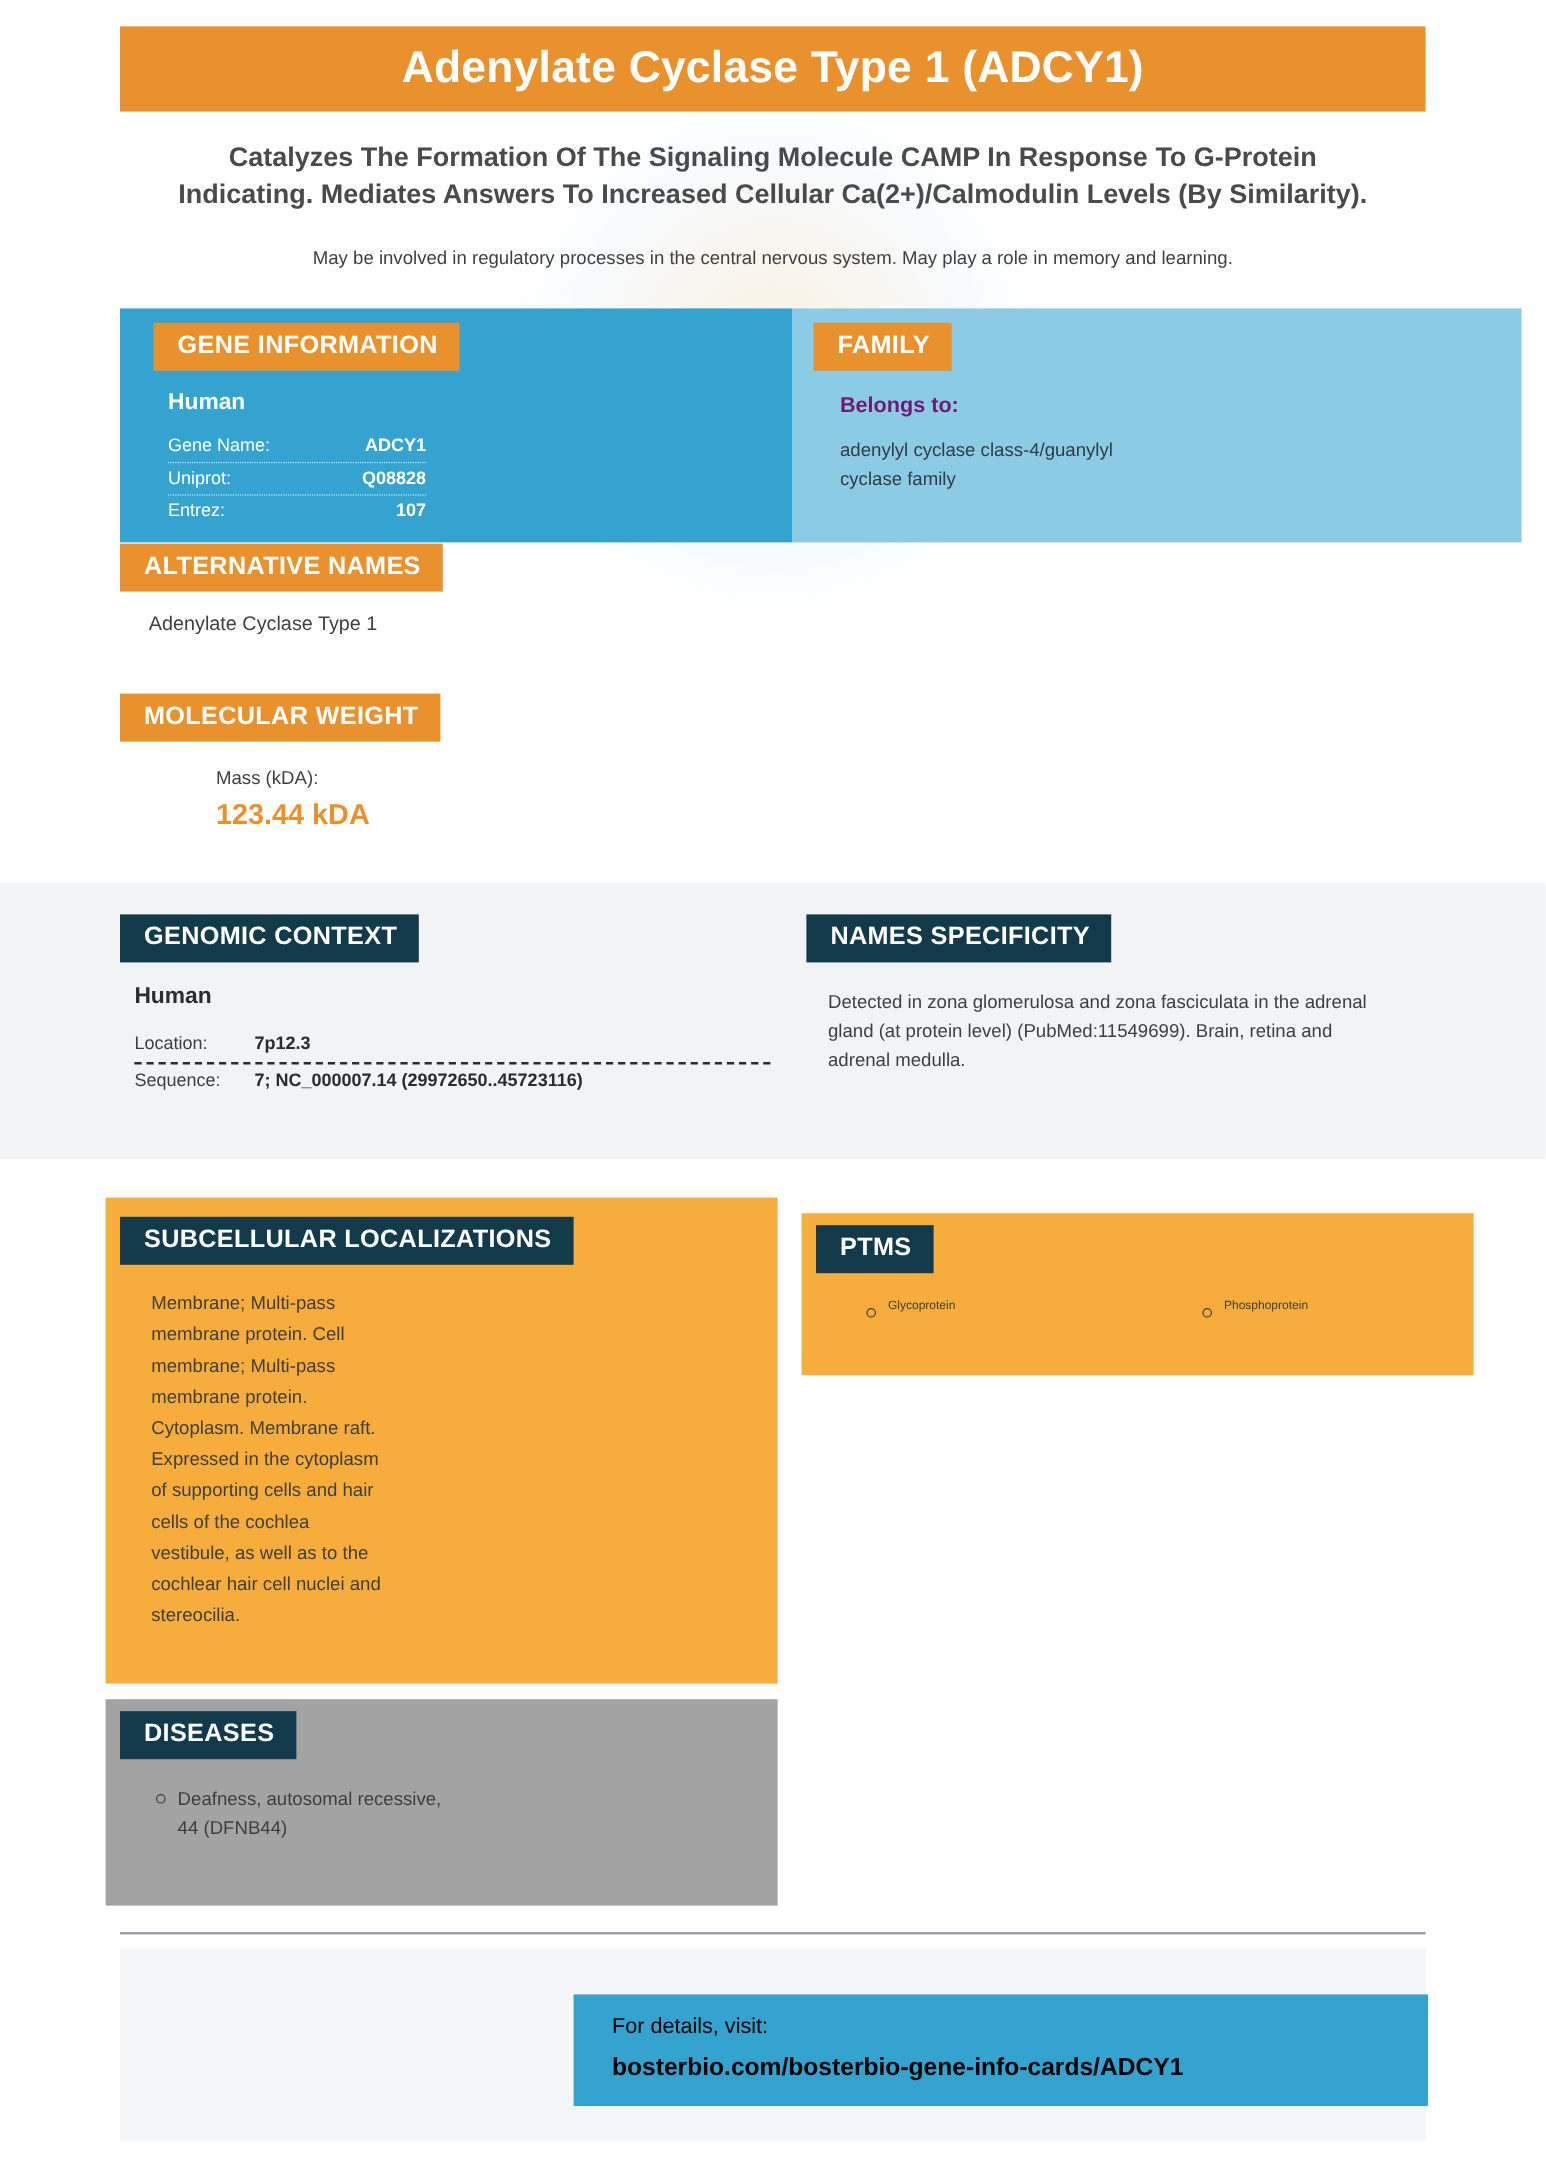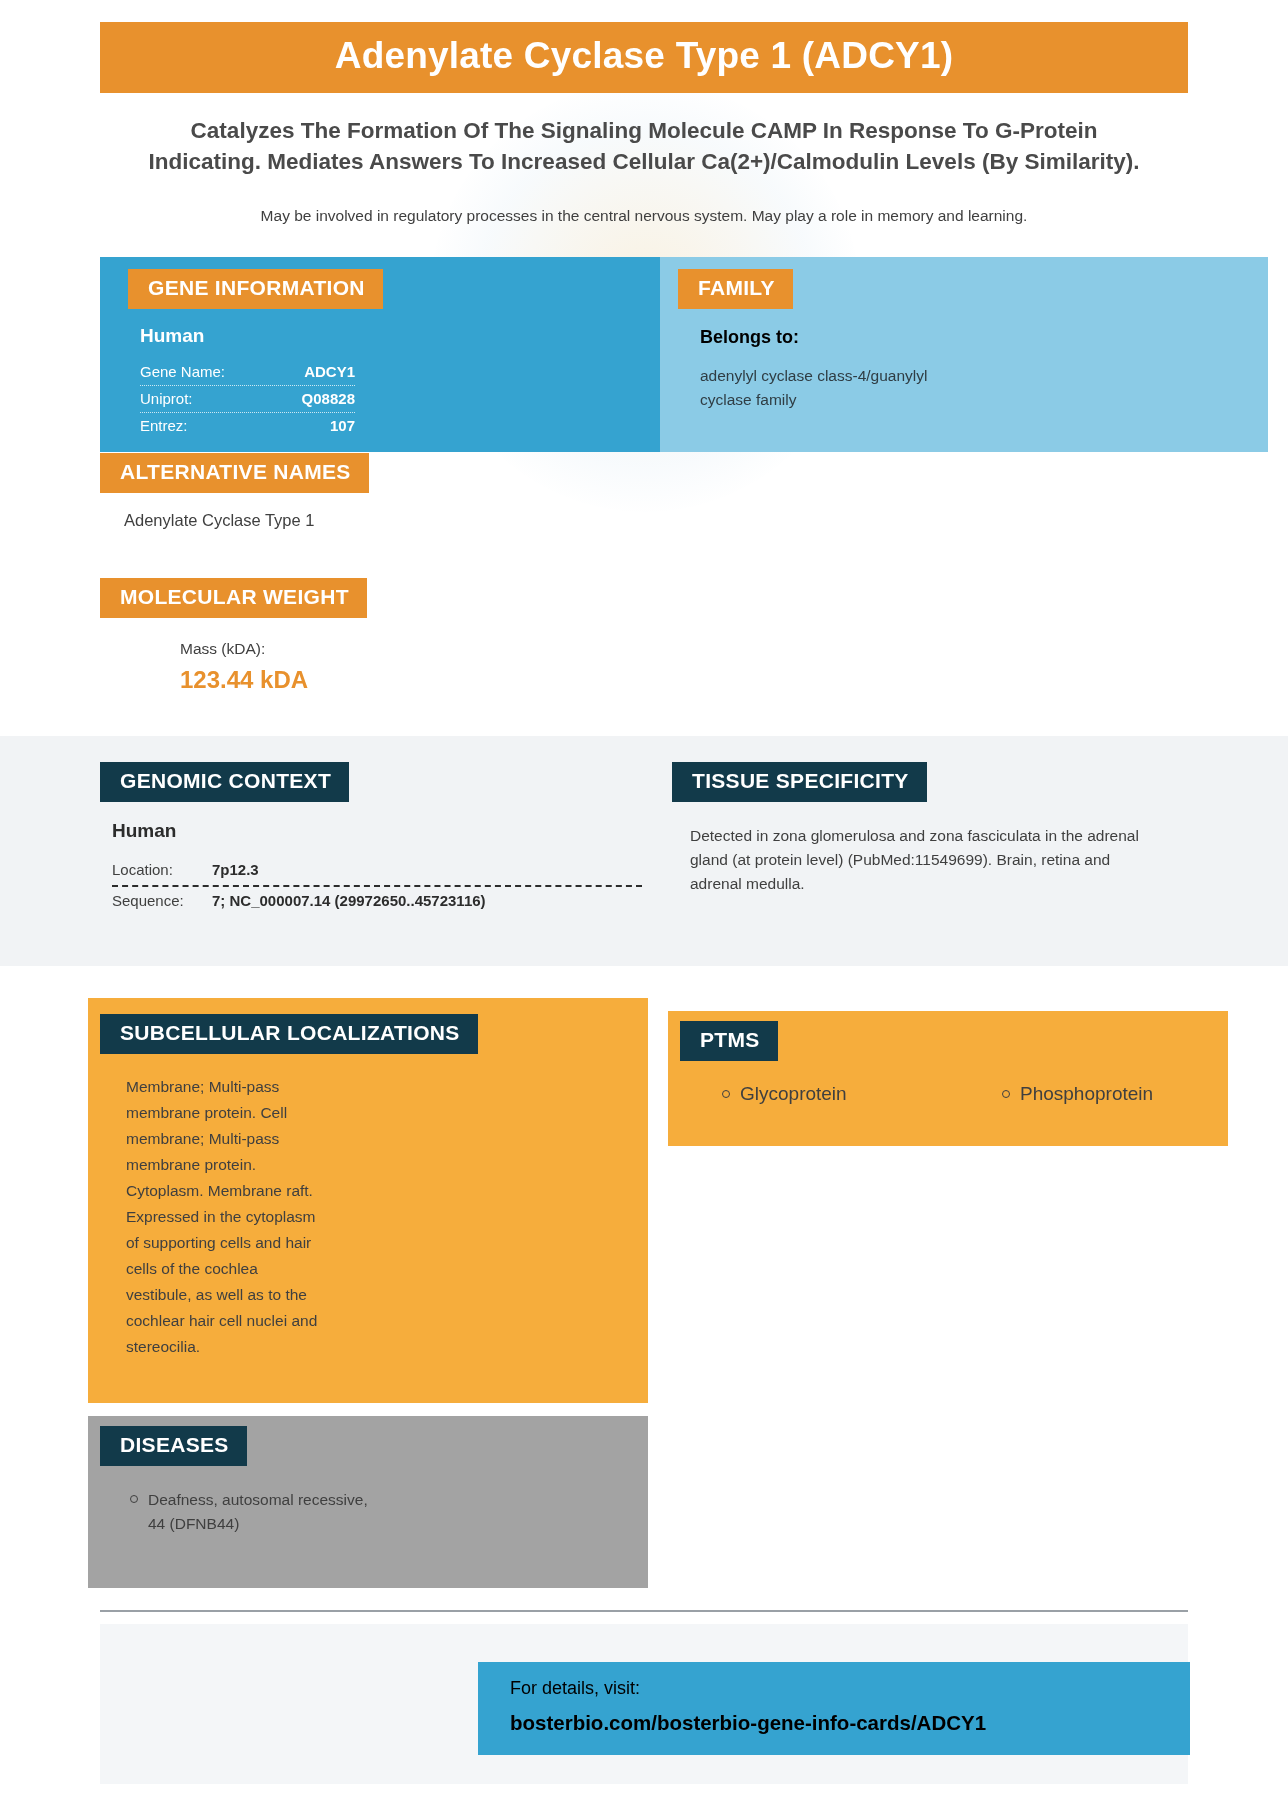--- a/index.html
+++ b/index.html
@@ -115,21 +115,21 @@
     top: 0;
     width: 608px;
     background: #8bcbe6;
     min-height: 195px;
     box-sizing: border-box;
   }
   .family-box .tab { margin: 12px 0 0 18px; }
   .family-belongs {
     font-size: 18px;
     font-weight: bold;
-    color: #000000;
+    color: #701a75;
     margin: 18px 0 0 40px;
   }
   .family-val {
     font-size: 15.5px;
     color: #2f3d44;
     margin: 16px 0 0 40px;
     line-height: 24px;
     width: 230px;
   }
 
@@ -227,21 +227,21 @@
     min-height: 135px;
     box-sizing: border-box;
   }
   .ptms-box .tab { margin: 10px 0 0 12px; }
   .ptms-items {
     display: flex;
     margin: 22px 0 0 0;
   }
   .ptm-item {
     flex: 1;
-    font-size: 19px;
+    font-size: 10px;
     color: #3f3f3f;
     padding-left: 72px;
     box-sizing: border-box;
     position: relative;
   }
   .ptm-item:before {
     content: "";
     position: absolute;
     left: 54px;
     top: 7px;
@@ -366,21 +366,21 @@
             <span class="v">7p12.3</span>
           </div>
           <div class="gc-row">
             <span class="k">Sequence:</span>
             <span class="v">7; NC_000007.14 (29972650..45723116)</span>
           </div>
         </div>
       </div>
 
       <div class="ts">
-        <div class="tab dark">TISSUE SPECIFICITY</div>
+        <div class="tab dark">NAMES SPECIFICITY</div>
         <div class="ts-text">Detected in zona glomerulosa and zona fasciculata in the adrenal gland (at protein level) (PubMed:11549699). Brain, retina and adrenal medulla.</div>
       </div>
 
     </div>
 
     <div class="lower">
 
       <div class="sub-box">
         <div class="tab dark">SUBCELLULAR LOCALIZATIONS</div>
         <div class="sub-text">Membrane; Multi-pass membrane protein. Cell membrane; Multi-pass membrane protein. Cytoplasm. Membrane raft. Expressed in the cytoplasm of supporting cells and hair cells of the cochlea vestibule, as well as to the cochlear hair cell nuclei and stereocilia.</div>

